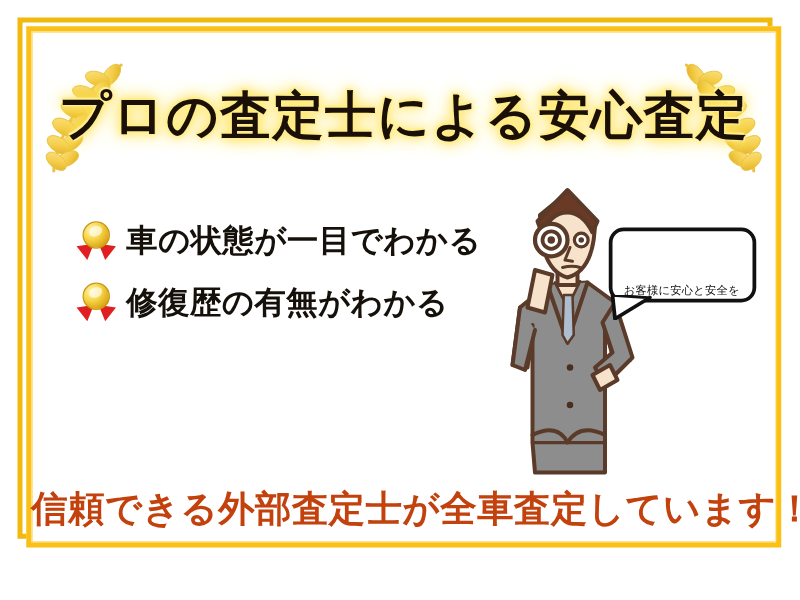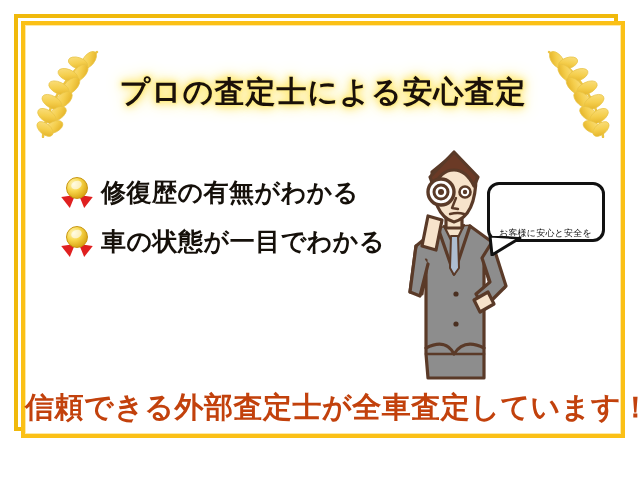--- a/index.html
+++ b/index.html
@@ -73,21 +73,21 @@
   .title-text {
     position: absolute;
     left: 0;
     top: 0;
     width: 596px;
     height: 92px;
     display: flex;
     align-items: center;
     justify-content: center;
     font-family: "DejaVu Sans", "Liberation Sans", sans-serif;
-    font-size: 30px;
+    font-size: 41px;
     font-weight: bold;
     letter-spacing: 1px;
     color: #1a1008;
     text-shadow:
        0 0 3px #fff09a,  0 0 6px #ffeb7a,
        0 0 10px #ffe45c, 0 0 16px #ffdd3c,
        1px 1px 0 #fff6c0, -1px -1px 0 #fff6c0;
     white-space: nowrap;
   }
 
@@ -260,30 +260,30 @@
   </div>
 
   <div class="bullets">
 
     <div class="bullet-row">
       <span class="medal">
         <span class="ribbon-l"></span>
         <span class="ribbon-r"></span>
         <span class="disc"></span>
       </span>
-      <span class="bullet-label">修復歴の有無がわかる</span>
+      <span class="bullet-label">車の状態が一目でわかる</span>
     </div>
 
     <div class="bullet-row">
       <span class="medal">
         <span class="ribbon-l"></span>
         <span class="ribbon-r"></span>
         <span class="disc"></span>
       </span>
-      <span class="bullet-label">車の状態が一目でわかる</span>
+      <span class="bullet-label">修復歴の有無がわかる</span>
     </div>
 
 
 
   </div>
 
   <svg class="appraiser" viewBox="0 0 140 248">
     <g stroke="#5a3a28" stroke-width="3.2" stroke-linejoin="round" stroke-linecap="round">
 
       <path d="M50 86 L28 104 L22 150 L34 152 L38 118 L38 212 L40 236 L96 236 L96 212

